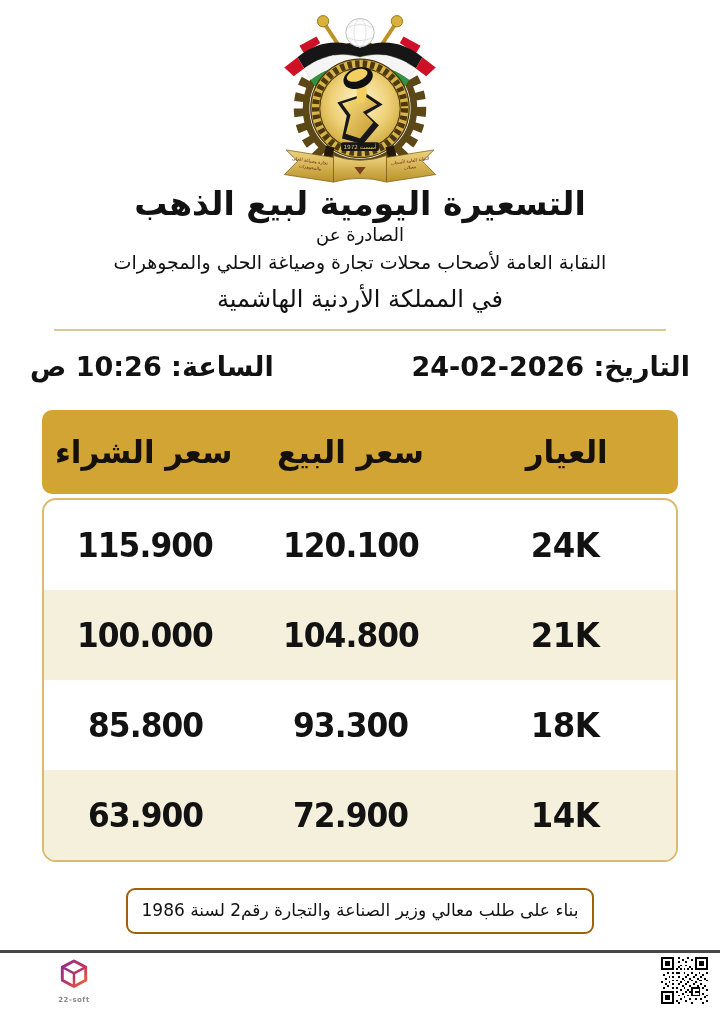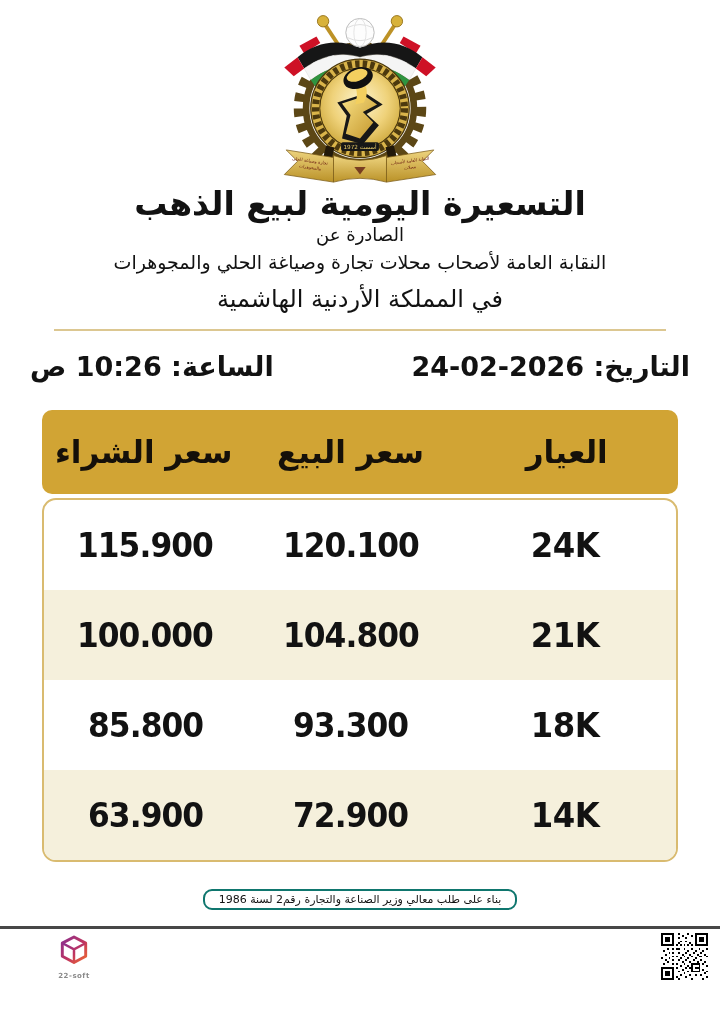--- a/index.html
+++ b/index.html
@@ -33,22 +33,22 @@
     border-radius:14px;overflow:hidden;background:#fff;
   }
   .trow{height:90px;display:grid;grid-template-columns:35% 33% 32%;align-items:center;text-align:center;}
   .trow.alt{background:var(--cream,#f5f0dc);}
   .cell{font-size:34px;font-weight:700;}
   .cell .num{display:inline-block;transform:scaleX(.92);letter-spacing:-1px;}
   .cell .kar{display:inline-block;transform:scaleX(.95);letter-spacing:-.5px;}
   
   .footnote-wrap{margin-top:26px;text-align:center;}
   .footnote{
-    display:inline-block;direction:rtl;border:2px solid #0f766e;border-radius:9px;
-    padding:1px 14px;font-size:11px;line-height:1.4;color:#111;
+    display:inline-block;direction:rtl;border:2px solid #a16207;border-radius:9px;
+    padding:9px 14px;font-size:17px;line-height:1.4;color:#111;
   }
   
   .footer{margin-top:16px;border-top:3px solid #474747;height:53px;position:relative;}
   .footer-left{position:absolute;left:42px;top:5px;width:64px;text-align:center;line-height:0;}
   .footer-left svg{width:34px;height:38px;}
   .brand-text{font-size:7px;color:#8a8a8a;line-height:1;margin-top:1px;letter-spacing:.5px;font-weight:bold;}
   .footer-right{position:absolute;right:12px;top:4px;display:flex;direction:ltr;gap:7px;align-items:center;}
   .footer-right svg{width:47px;height:47px;}
   .credit{font-size:10.5px;line-height:1.35;color:#1c1c1c;text-align:left;font-weight:700;}
   .credit div{white-space:nowrap;}

